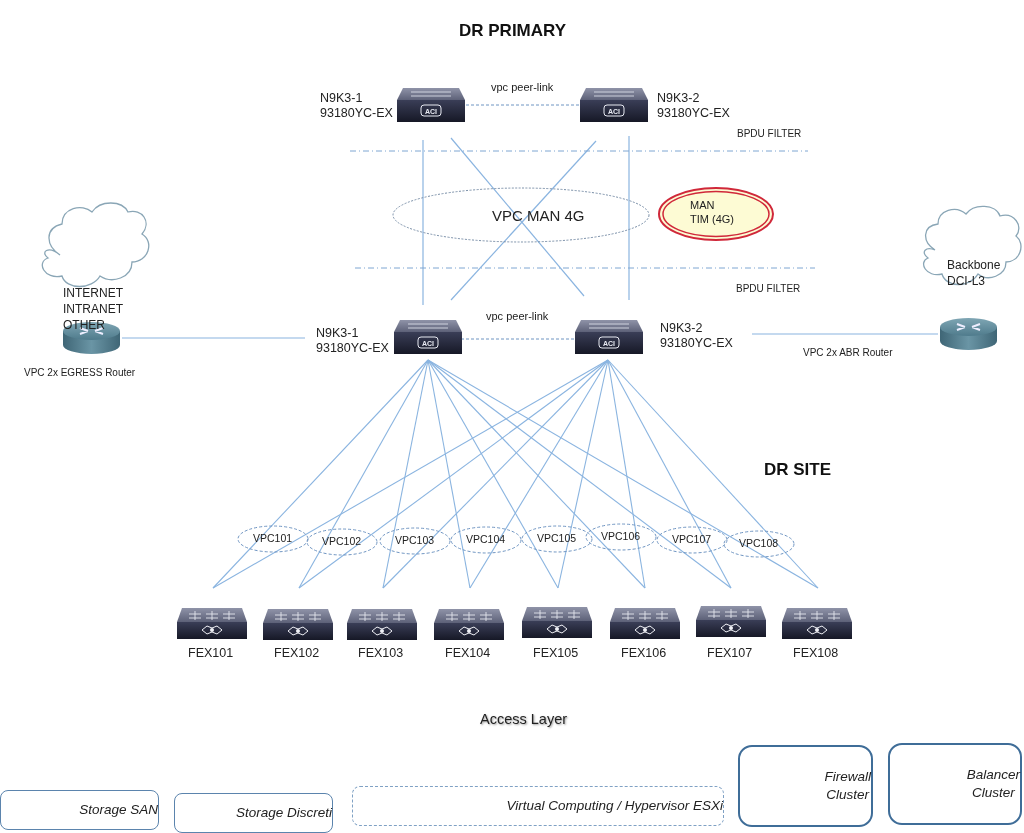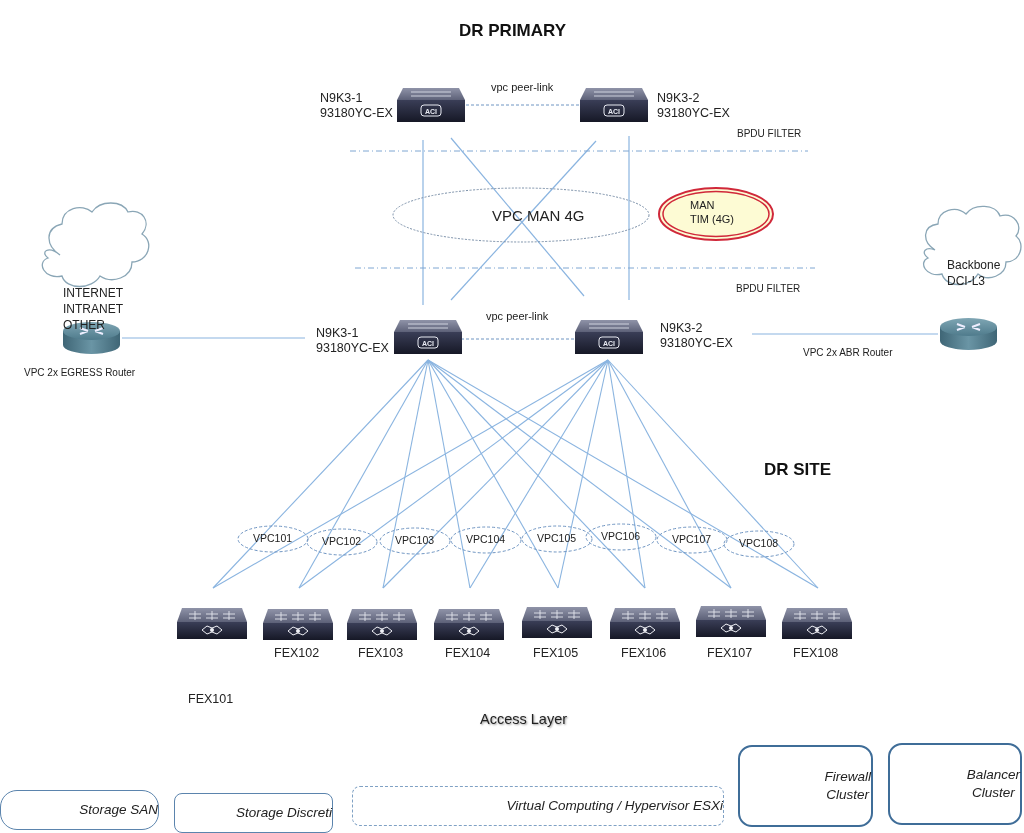--- a/index.html
+++ b/index.html
@@ -264,33 +264,33 @@
     <div class="lbl" style="left: 322px; top: 534px; font-size: 10.5px;">VPC102</div>
     <div class="lbl" style="left: 395px; top: 533px; font-size: 10.5px;">VPC103</div>
     <div class="lbl" style="left: 466px; top: 532px; font-size: 10.5px;">VPC104</div>
     <div class="lbl" style="left: 537px; top: 531px; font-size: 10.5px;">VPC105</div>
     <div class="lbl" style="left: 601px; top: 529px; font-size: 10.5px;">VPC106</div>
     <div class="lbl" style="left: 672px; top: 532px; font-size: 10.5px;">VPC107</div>
     <div class="lbl" style="left: 739px; top: 536px; font-size: 10.5px;">VPC108</div>
   </div>
 
 <div id="fex-labels">
-    <div class="lbl" style="left: 188px; top: 646px; font-size: 12.5px; margin-top: 46px;">FEX101</div>
+    <div class="lbl" style="left: 188px; top: 646px; font-size: 12.5px;">FEX101</div>
     <div class="lbl" style="left: 274px; top: 646px; font-size: 12.5px;">FEX102</div>
     <div class="lbl" style="left: 358px; top: 646px; font-size: 12.5px;">FEX103</div>
     <div class="lbl" style="left: 445px; top: 646px; font-size: 12.5px;">FEX104</div>
     <div class="lbl" style="left: 533px; top: 646px; font-size: 12.5px;">FEX105</div>
     <div class="lbl" style="left: 621px; top: 646px; font-size: 12.5px;">FEX106</div>
     <div class="lbl" style="left: 707px; top: 646px; font-size: 12.5px;">FEX107</div>
     <div class="lbl" style="left: 793px; top: 646px; font-size: 12.5px;">FEX108</div>
   </div>
 
 <div class="access" style="left:480px; top:711px;">Access Layer</div>
 
-<div class="box" style="left:0px; top:790px; width:159px; height:40px;border-radius:17px;">
+<div class="box" style="left:0px; top:790px; width:159px; height:40px;">
   <span>Storage SAN</span>
 </div>
 <div class="box" style="left:174px; top:793px; width:159px; height:40px;">
   <span>Storage Discreti</span>
 </div>
 <div class="box dashed" style="left:352px; top:786px; width:372px; height:40px;">
   <span>Virtual Computing / Hypervisor ESXi</span>
 </div>
 <div class="box thick" style="left:738px; top:745px; width:135px; height:82px;">
   <span><span>Firewall</span><br><span>Cluster</span></span>

